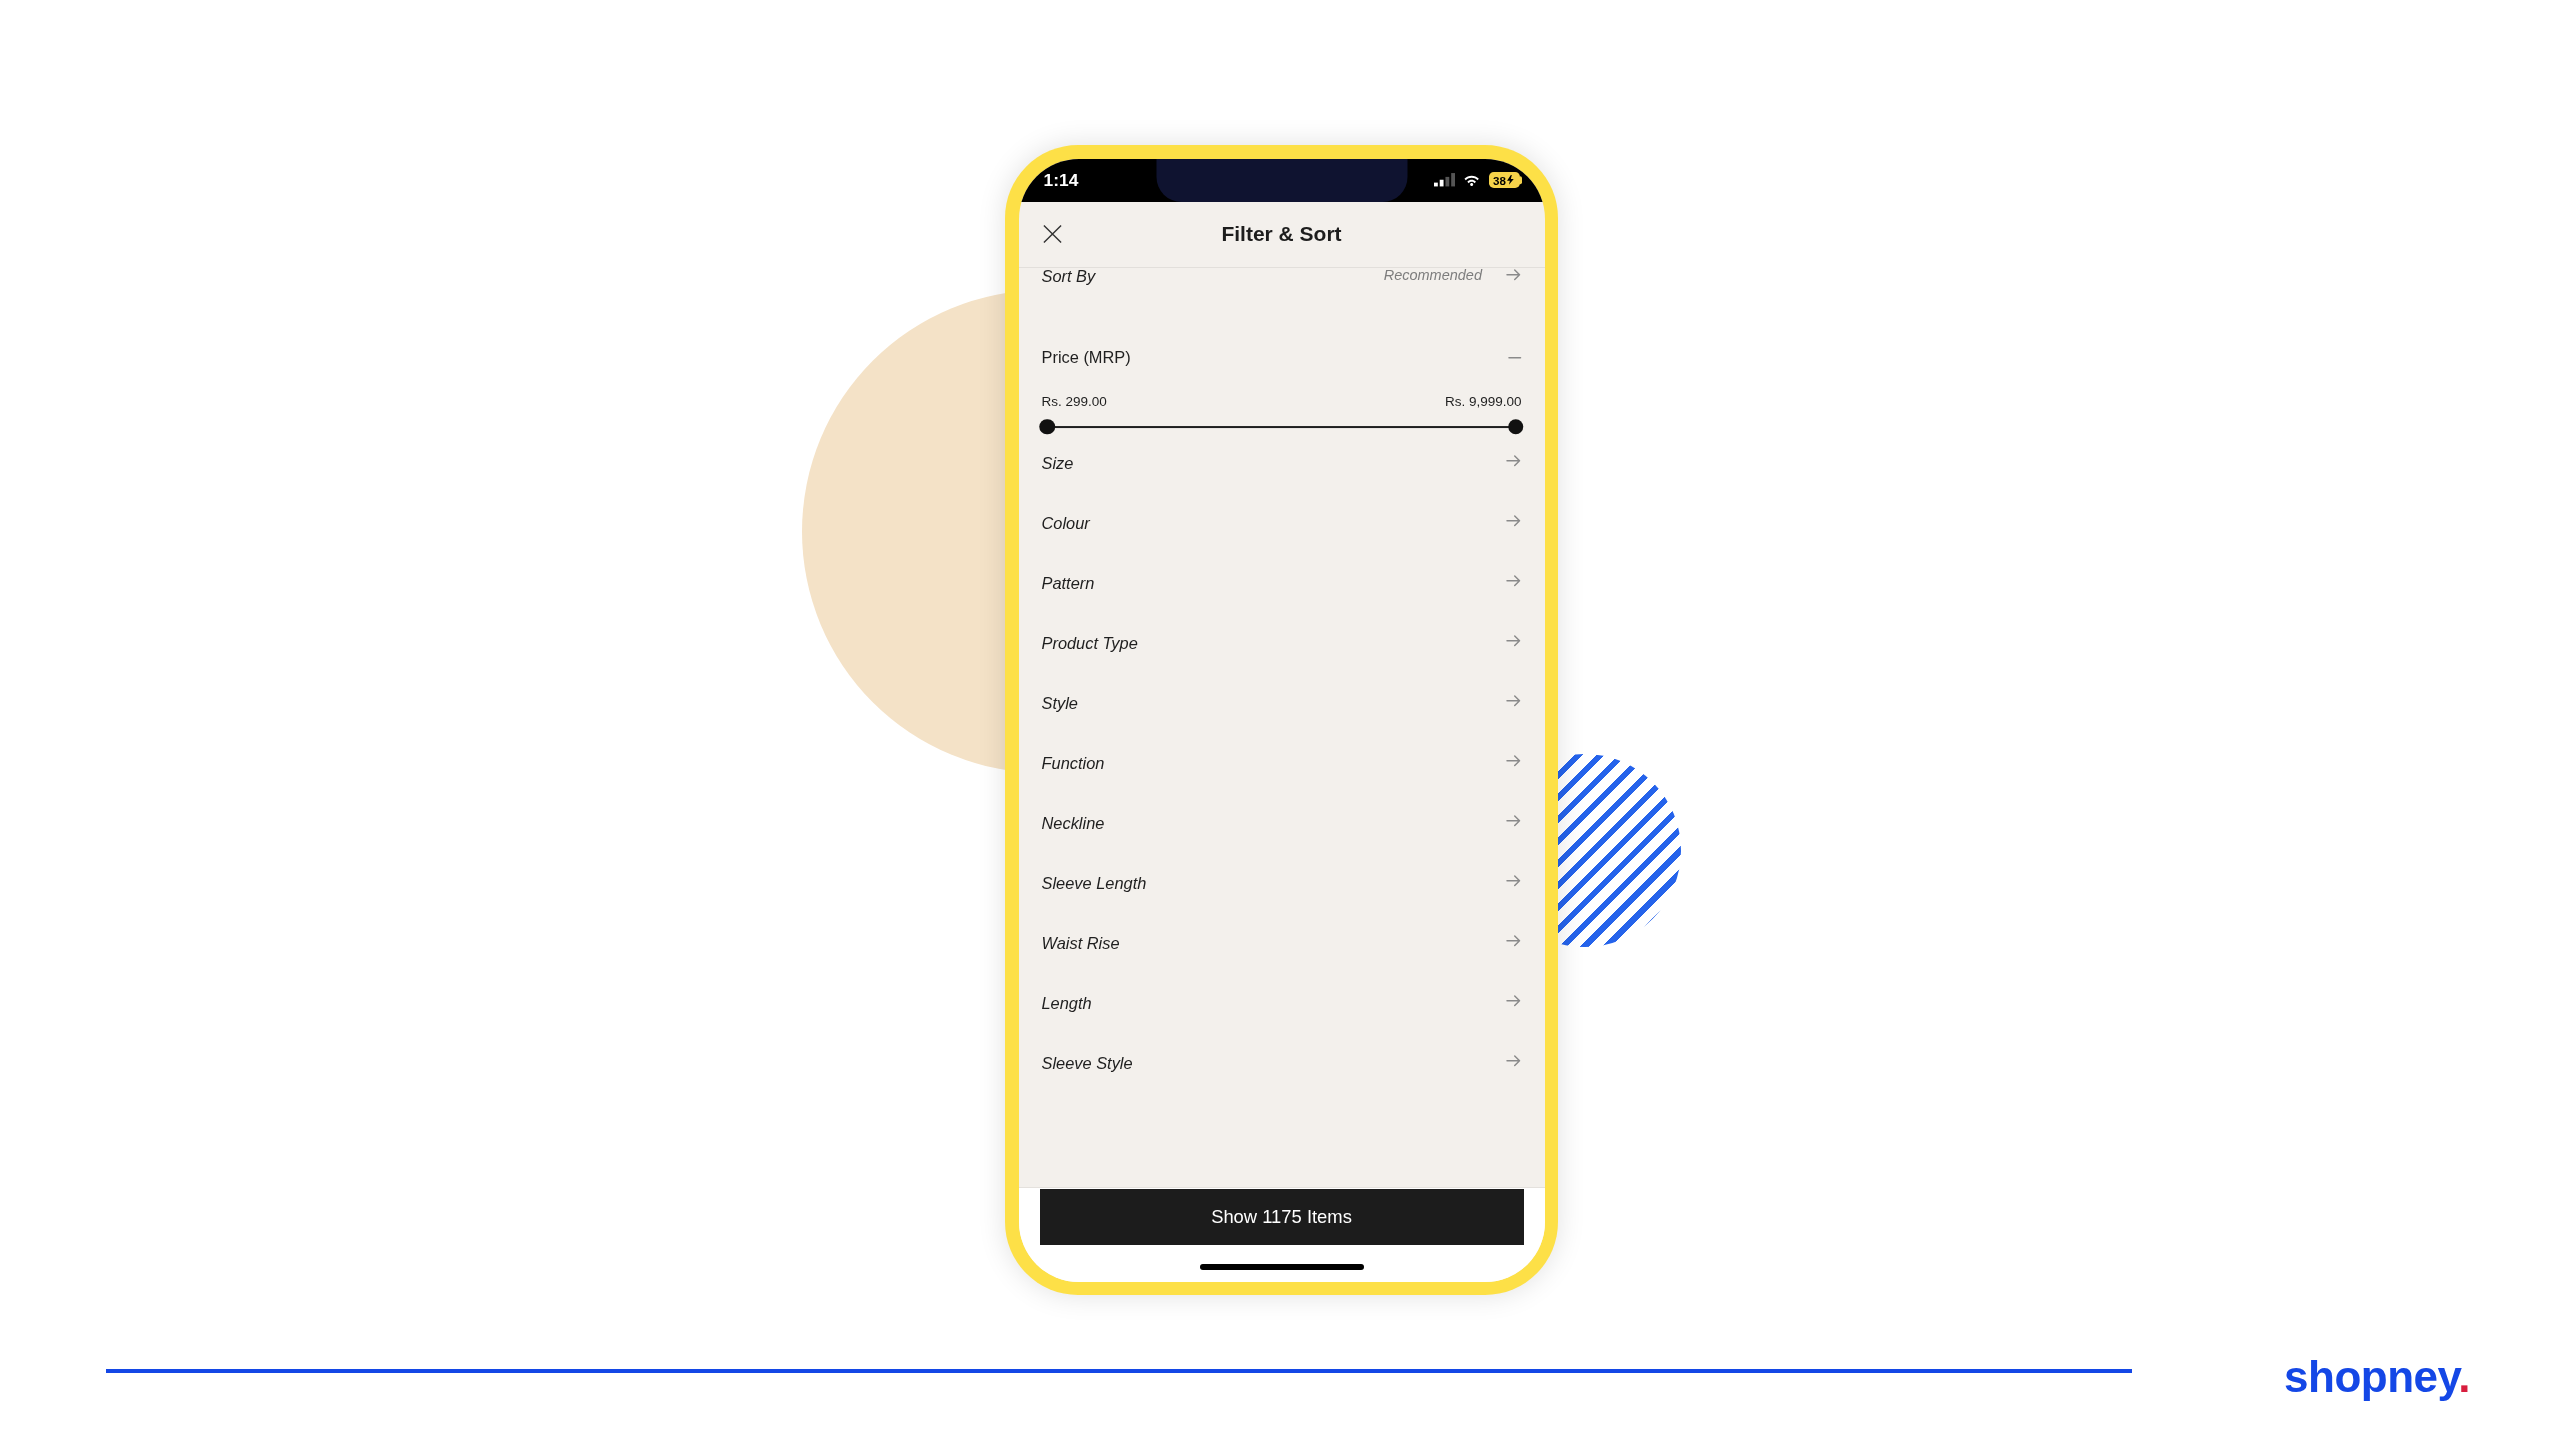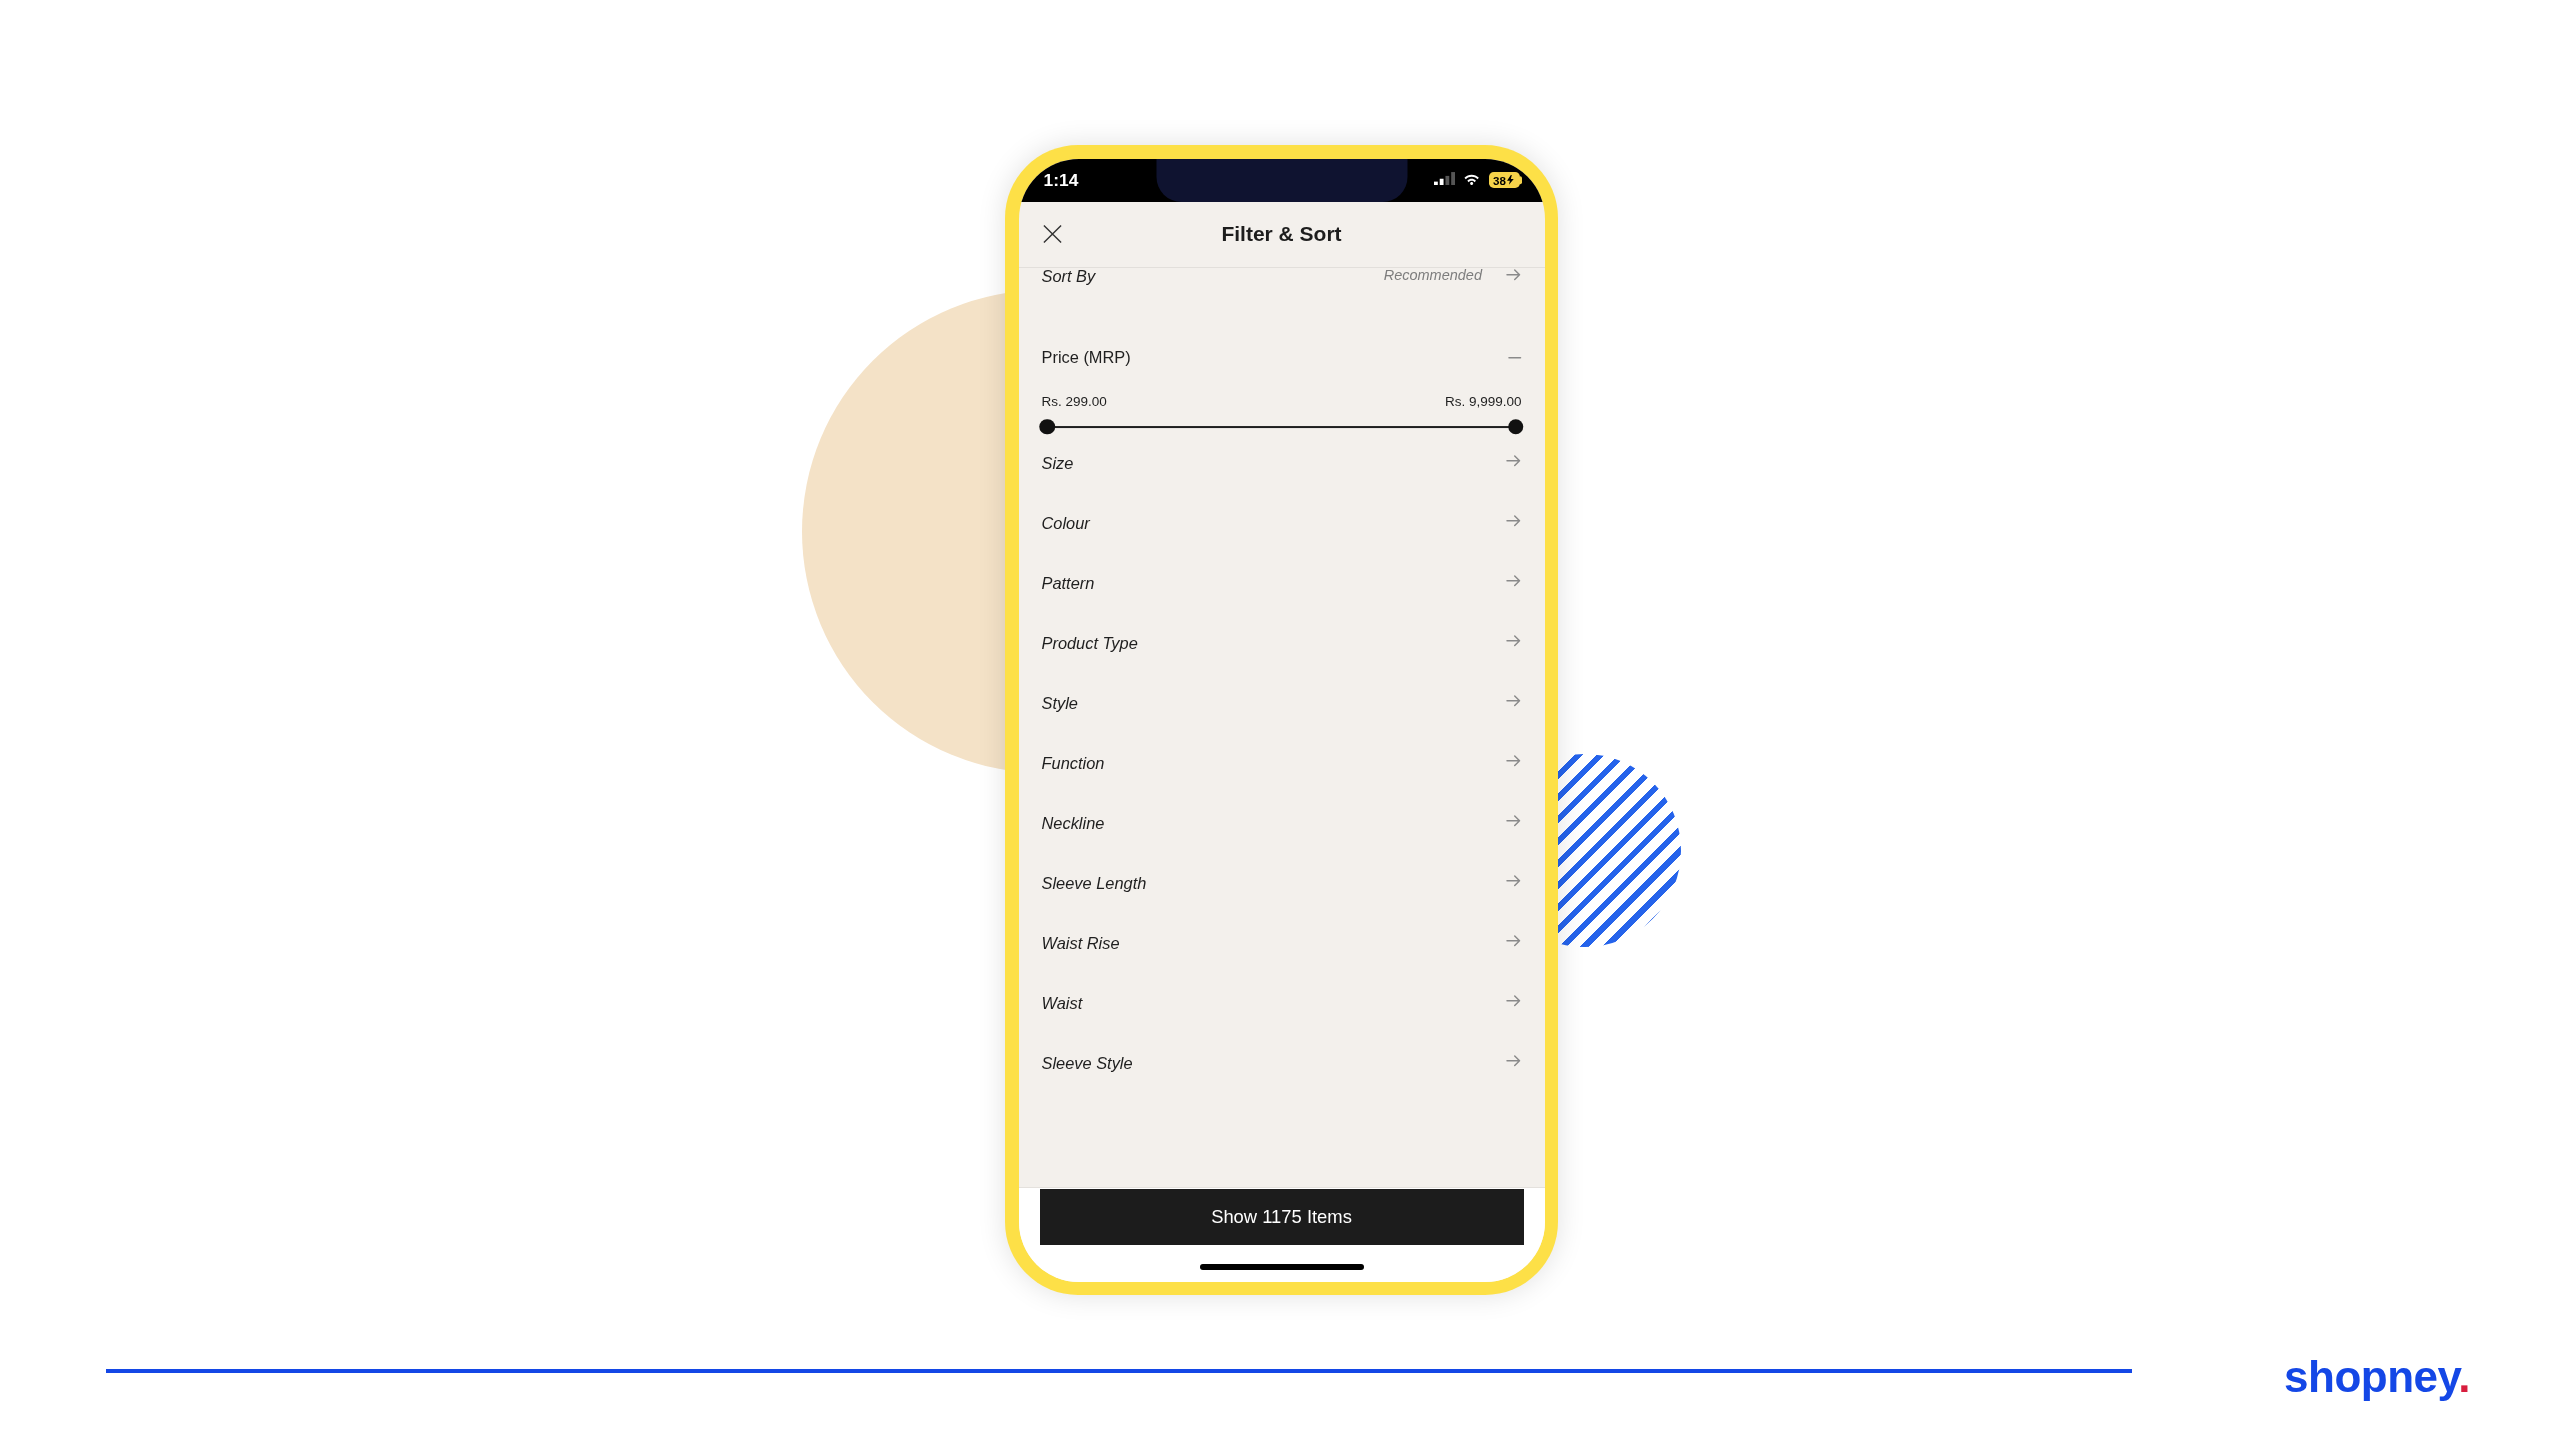--- a/index.html
+++ b/index.html
@@ -74,21 +74,21 @@
     background: #000000;
     color: #fff;
     display: flex;
     justify-content: space-between;
     align-items: center;
     padding: 0 25px;
     font-size: 17.4px;
     font-weight: 600;
     z-index: 4;
   }
-  .status-right { display: flex; gap: 7.7px; }
+  .status-right { display: flex; align-items: center; gap: 7.7px; }
   .status-right svg { display: block; }
   .battery-badge {
     display: inline-flex;
     align-items: center;
     background: #f5d24a;
     color: #000;
     font-size: 11.6px;
     font-weight: 700;
     padding: 1.9px 4.8px 1.9px 3.9px;
     border-radius: 4.8px;
@@ -373,21 +373,21 @@
             </div>
             <div class="row">
               <span>Waist Rise</span>
               <span class="tail">
                 <svg width="15.5" height="13.5" viewBox="0 0 16 14">
                   <path d="M1 7h13M9 2l5 5-5 5" stroke="#8a8a8a" stroke-width="1.5" fill="none" stroke-linecap="round" stroke-linejoin="round"></path>
                 </svg>
               </span>
             </div>
             <div class="row">
-              <span>Waist</span>
+              <span>Length</span>
               <span class="tail">
                 <svg width="15.5" height="13.5" viewBox="0 0 16 14">
                   <path d="M1 7h13M9 2l5 5-5 5" stroke="#8a8a8a" stroke-width="1.5" fill="none" stroke-linecap="round" stroke-linejoin="round"></path>
                 </svg>
               </span>
             </div>
             <div class="row">
               <span>Sleeve Style</span>
               <span class="tail">
                 <svg width="15.5" height="13.5" viewBox="0 0 16 14">

